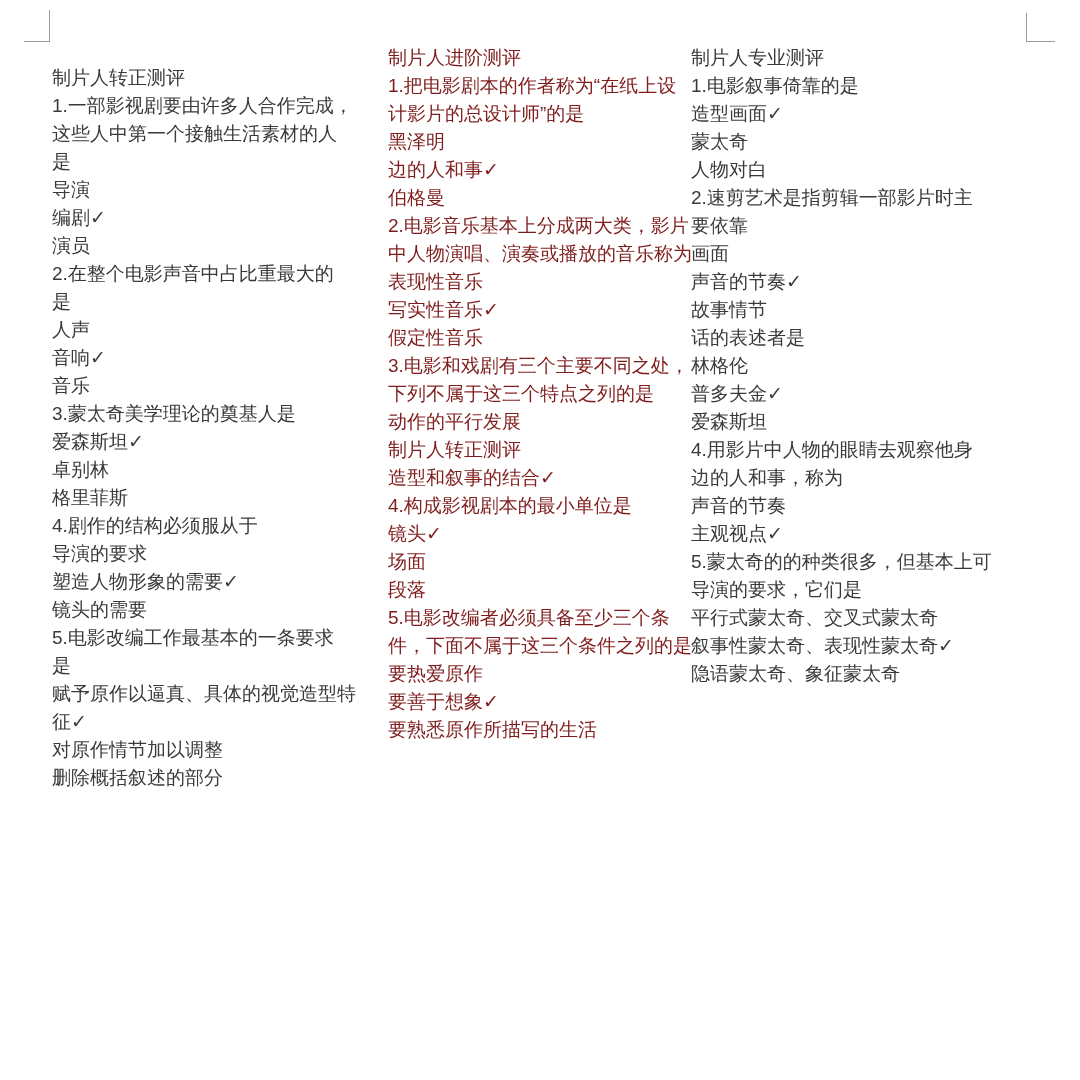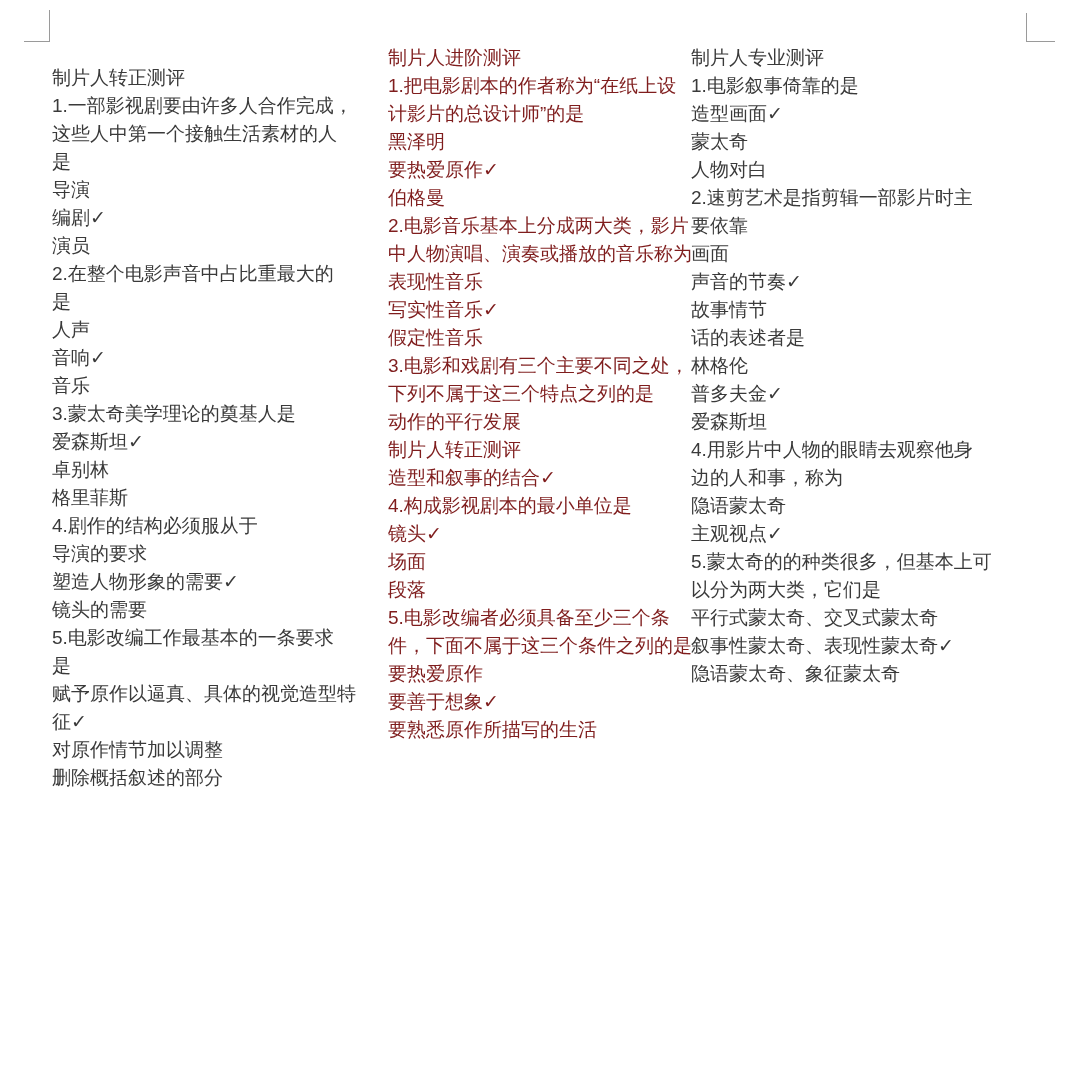--- a/index.html
+++ b/index.html
@@ -86,21 +86,21 @@
         <div class="line">删除概括叙述的部分</div>
       </div>
   </div>
 
   <div class="quiz-column col-2" style="color: #7f1d1d;">
     <div class="column-title">制片人进阶测评</div>
     <div class="column-lines">
         <div class="line">1.把电影剧本的作者称为“在纸上设</div>
         <div class="line">计影片的总设计师”的是</div>
         <div class="line">黑泽明</div>
-        <div class="line">要热爱原作✓</div>
+        <div class="line">边的人和事✓</div>
         <div class="line">伯格曼</div>
         <div class="line">2.电影音乐基本上分成两大类，影片</div>
         <div class="line">中人物演唱、演奏或播放的音乐称为</div>
         <div class="line">表现性音乐</div>
         <div class="line">写实性音乐✓</div>
         <div class="line">假定性音乐</div>
         <div class="line">3.电影和戏剧有三个主要不同之处，</div>
         <div class="line">下列不属于这三个特点之列的是</div>
         <div class="line">动作的平行发展</div>
         <div class="line">制片人转正测评</div>
@@ -128,23 +128,23 @@
         <div class="line">要依靠</div>
         <div class="line">画面</div>
         <div class="line">声音的节奏✓</div>
         <div class="line">故事情节</div>
         <div class="line">话的表述者是</div>
         <div class="line">林格伦</div>
         <div class="line">普多夫金✓</div>
         <div class="line">爱森斯坦</div>
         <div class="line">4.用影片中人物的眼睛去观察他身</div>
         <div class="line">边的人和事，称为</div>
-        <div class="line">隐语蒙太奇</div>
+        <div class="line">声音的节奏</div>
         <div class="line">主观视点✓</div>
         <div class="line">5.蒙太奇的的种类很多，但基本上可</div>
-        <div class="line">以分为两大类，它们是</div>
+        <div class="line">导演的要求，它们是</div>
         <div class="line">平行式蒙太奇、交叉式蒙太奇</div>
         <div class="line">叙事性蒙太奇、表现性蒙太奇✓</div>
         <div class="line">隐语蒙太奇、象征蒙太奇</div>
       </div>
   </div>
 
 </div>
 
 </body></html>

